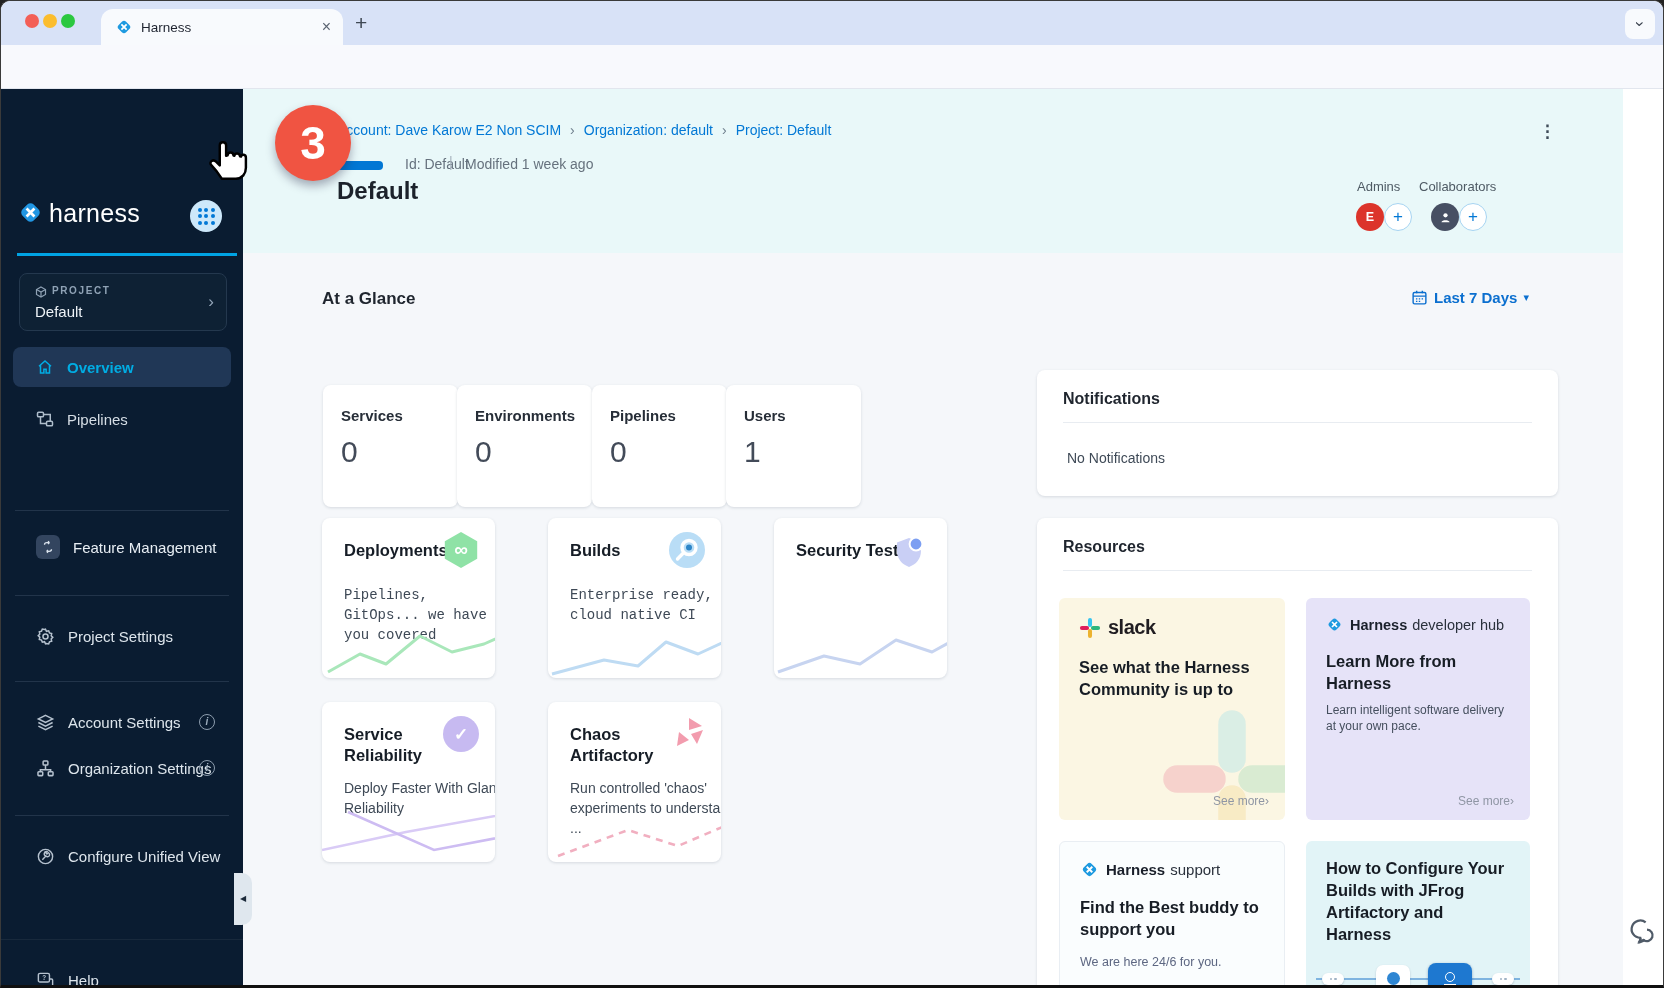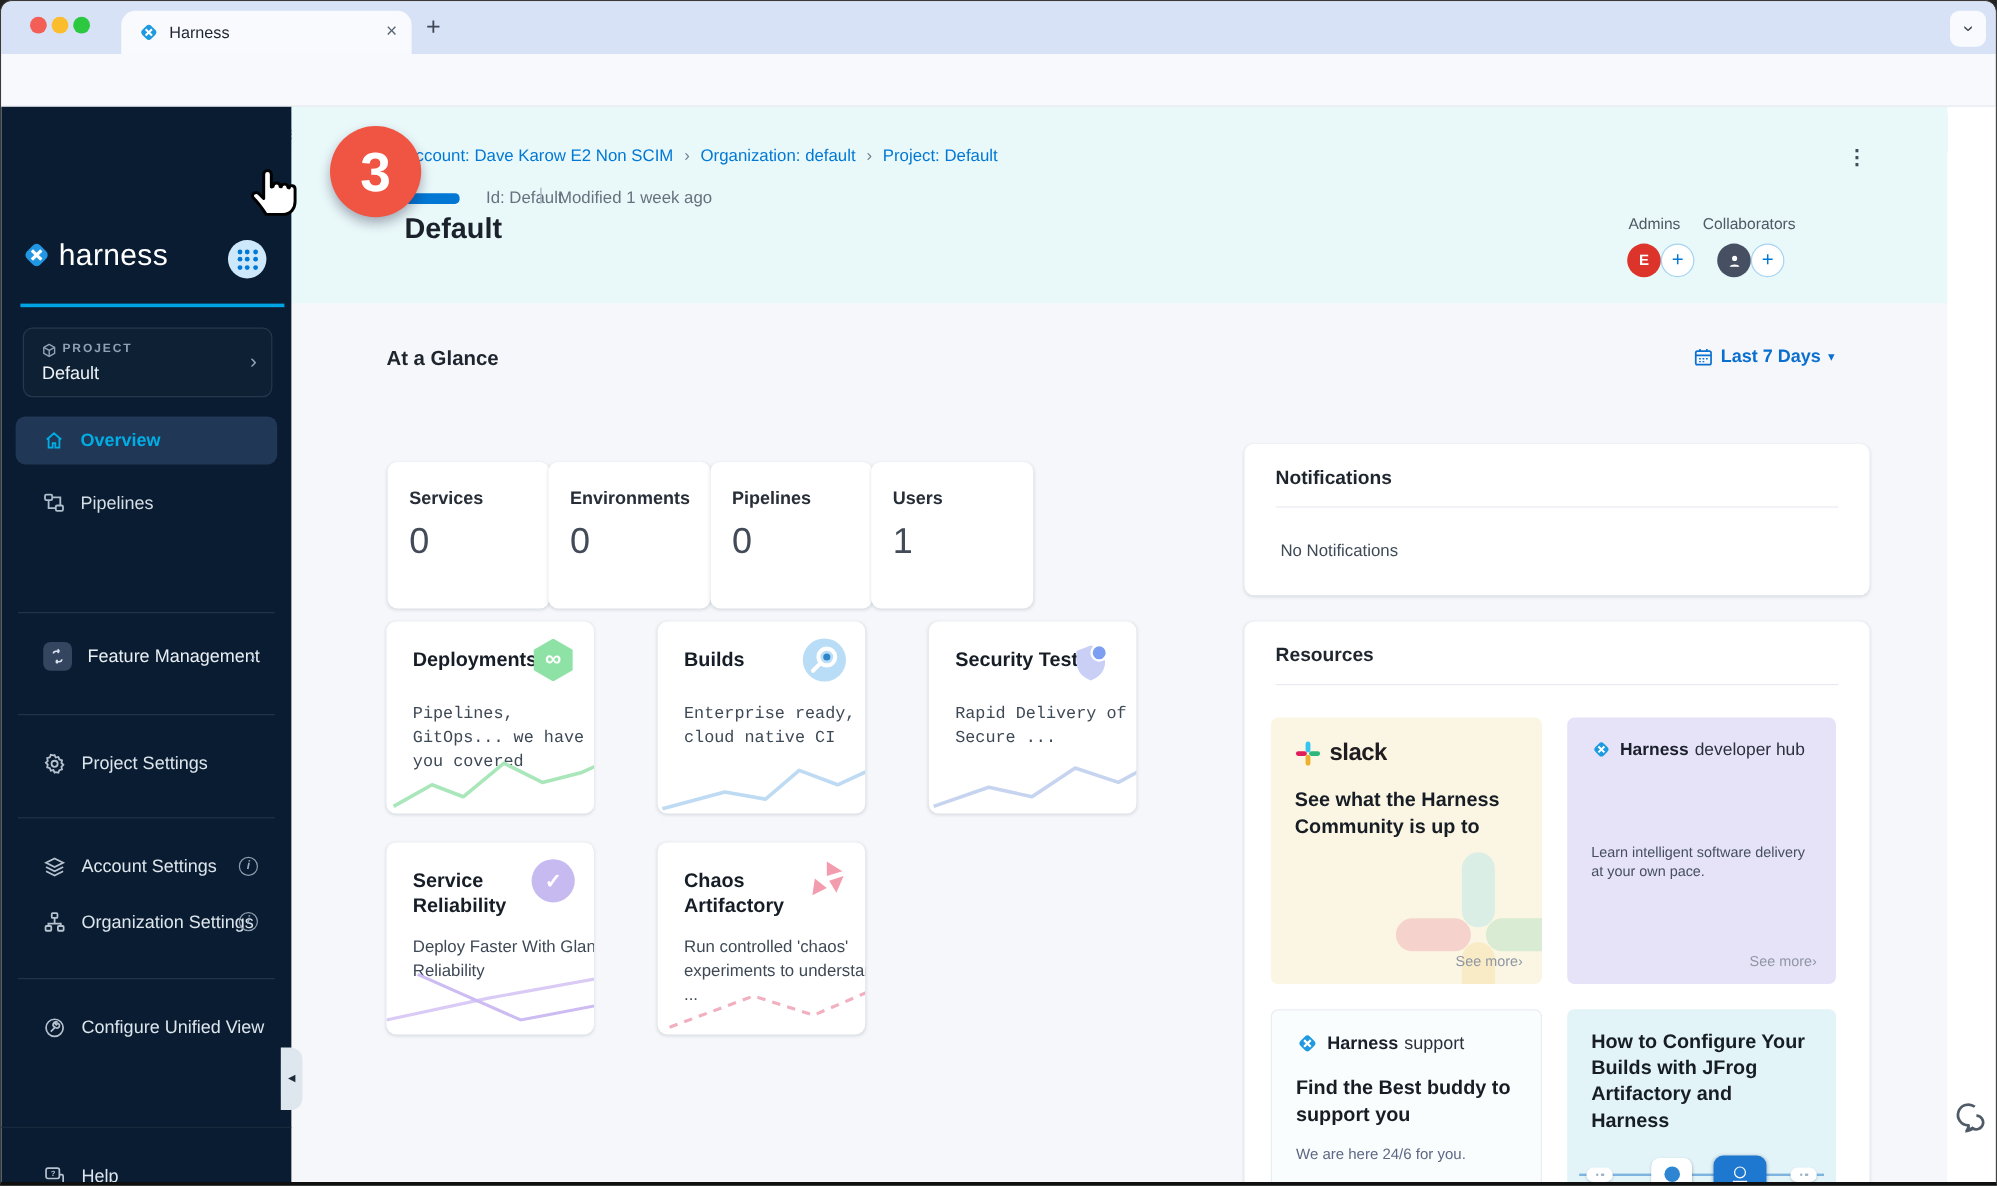--- a/index.html
+++ b/index.html
@@ -372,21 +372,20 @@
           <path d="M14.6 20.8L8.5 27" stroke="#fff" stroke-width="3.4" stroke-linecap="round"></path>
           <circle cx="20" cy="15.5" r="3" fill="#2f86c8"></circle>
         </svg>
     </div>
     <svg class="abs spark" width="206" height="58">
         <polyline points="4,54 56,40 90,46 118,22 150,34 202,10" fill="none" stroke="#bedbf3" stroke-width="3" stroke-linejoin="round"></polyline>
       </svg>
   </div>
   <div class="abs card mod" style="left:773px;top:517px">
     <span class="abs mt">Security Tests</span>
-    <span class="abs md d1">Rapid Delivery of Secure ...</span>
     <svg class="abs mico" width="40" height="42" viewBox="0 0 40 42">
       <path d="M18 6l12 4.4v8.2c0 8.8-5 13.8-12 16.4-7-2.6-12-7.6-12-16.4v-8.2z" fill="#c9cff5"></path>
       <circle cx="25" cy="12" r="6.4" fill="#7d9ff2" stroke="#fff" stroke-width="2"></circle>
         <path d="M29.6 16.6l3.4 3.4" stroke="#fff" stroke-width="2.4" stroke-linecap="round"></path>
     </svg>
     <svg class="abs spark" width="206" height="58">
         <polyline points="4,52 50,36 86,44 122,20 158,32 202,8" fill="none" stroke="#c7d4f0" stroke-width="3" stroke-linejoin="round"></polyline>
       </svg>
   </div>
 
@@ -448,20 +447,21 @@
 
     <div class="rescard rc-hub">
       <div class="logorow">
         <svg width="17" height="17" viewBox="0 0 24 24">
             <rect x="5" y="5" width="14" height="14" rx="4" transform="rotate(45 12 12)" fill="#1e9ae0"></rect>
             <path d="M8.5 8.5l7 7M15.5 8.5l-7 7" stroke="#fff" stroke-width="2.4"></path>
           </svg>
         <span class="rbold">Harness</span>
         <span class="rreg">developer hub</span>
       </div>
+      <span class="rhead" style="top:52px;width:170px">Learn More from Harness</span>
       <span class="rsub" style="top:104px;width:186px">Learn intelligent software delivery at your own pace.</span>
       <span class="seemore"><span>See more</span><span>›</span></span>
     </div>
 
     <div class="rescard rc-sup">
       <div class="logorow">
         <svg width="19" height="19" viewBox="0 0 24 24">
             <rect x="5" y="5" width="14" height="14" rx="4" transform="rotate(45 12 12)" fill="#1e9ae0"></rect>
             <path d="M8.5 8.5l7 7M15.5 8.5l-7 7" stroke="#fff" stroke-width="2.4"></path>
           </svg>

